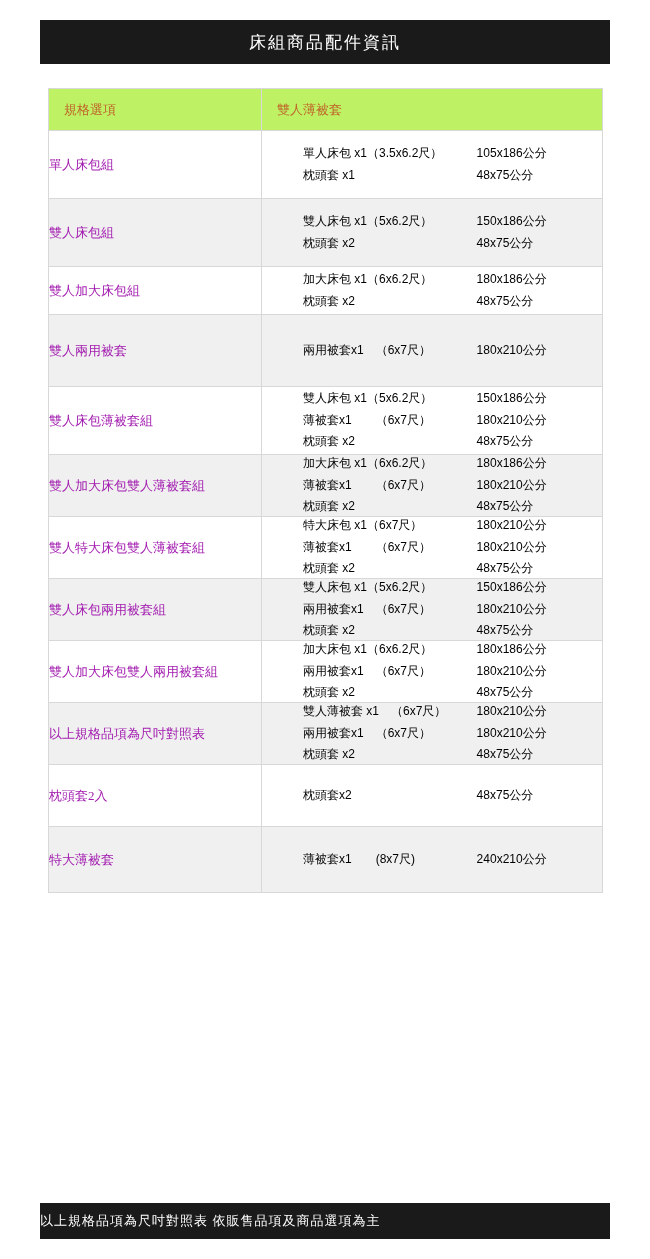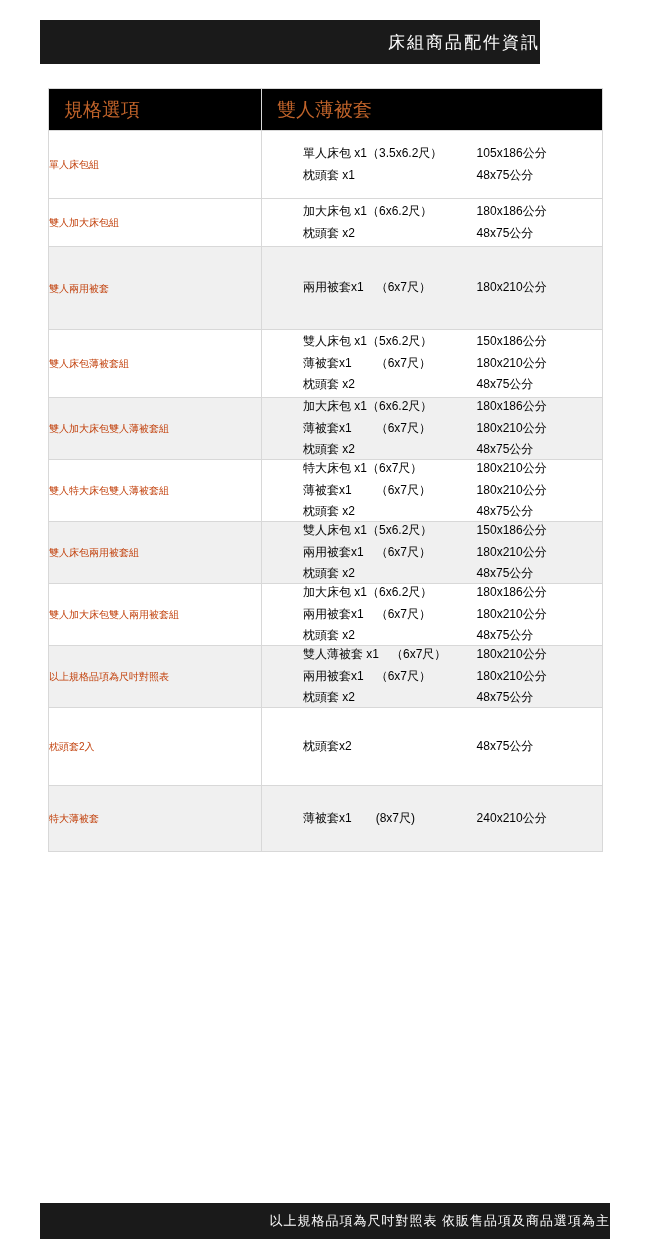--- a/index.html
+++ b/index.html
@@ -18,27 +18,27 @@
   .page {
     width: 650px;
     height: 1259px;
     position: relative;
     background: #ffffff;
   }
   .title-bar {
     position: absolute;
     left: 40px;
     top: 20px;
-    width: 500px;
+    width: 570px;
     height: 44px;
     background: #1a1a1a;
     color: #ffffff;
     display: flex;
     align-items: center;
-    justify-content: flex-end;
+    justify-content: center;
     letter-spacing: 2px;
     font-size: 17px;
   }
   .table-wrap {
     position: absolute;
     left: 48px;
     top: 88px;
     width: 554px;
   }
   table.spec {
@@ -47,35 +47,36 @@
     table-layout: fixed;
   }
   table.spec td, table.spec th {
     border: 1px solid #d8d8d8;
     vertical-align: middle;
     padding: 0;
   }
   .col-a { width: 213px; }
   .col-b { width: 341px; }
   thead th {
-    background: #000000;
+    background: #bef264;
     height: 42px;
     text-align: left;
     font-weight: normal;
     color: #c0632a;
-    font-size: 19px;
+    font-size: 13px;
   }
   thead th .pad { padding-left: 15px; }
   tbody tr.shade td { background: #f0f0f0; }
   tbody tr.plain td { background: #ffffff; }
   td.name {
-    font-size: 10px;
-    color: #c2410c;
+    font-size: 13px;
+    color: #a21caf;
     padding-left: 15px;
     line-height: 1.5;
+    font-family: Liberation Serif, serif;
   }
   td.detail {
     padding: 8px 10px 8px 15px;
   }
   .lines {
     display: flex;
     flex-direction: column;
     gap: 4px;
   }
   .line {
@@ -90,21 +91,21 @@
   .footer-bar {
     position: absolute;
     left: 40px;
     top: 1203px;
     width: 570px;
     height: 36px;
     background: #1a1a1a;
     color: #ffffff;
     display: flex;
     align-items: center;
-    justify-content: flex-end;
+    justify-content: flex-start;
     font-size: 13px;
     letter-spacing: 1px;
   }
 </style>
 </head>
 <body>
 
 <div class="page">
 
   <div class="title-bar">
@@ -136,36 +137,51 @@
                   <span class="item">單人床包 x1（3.5x6.2尺）</span>
                   <span class="dim">105x186公分</span>
                 </div>
                 <div class="line">
                   <span class="item">枕頭套 x1</span>
                   <span class="dim">48x75公分</span>
                 </div>
               </div>
             </td>
           </tr>
+          <tr class="shade" style="height: 68px;">
+            <td class="name">雙人床包組</td>
+            <td class="detail">
+              <div class="lines">
+                <div class="line">
+                  <span class="item">雙人床包 x1（5x6.2尺）</span>
+                  <span class="dim">150x186公分</span>
+                </div>
+                <div class="line">
+                  <span class="item">枕頭套 x2</span>
+                  <span class="dim">48x75公分</span>
+                </div>
+              </div>
+            </td>
+          </tr>
           <tr class="plain" style="height: 48px;">
             <td class="name">雙人加大床包組</td>
             <td class="detail">
               <div class="lines">
                 <div class="line">
                   <span class="item">加大床包 x1（6x6.2尺）</span>
                   <span class="dim">180x186公分</span>
                 </div>
                 <div class="line">
                   <span class="item">枕頭套 x2</span>
                   <span class="dim">48x75公分</span>
                 </div>
               </div>
             </td>
           </tr>
-          <tr class="shade" style="height: 83px;">
+          <tr class="shade" style="height: 72px;">
             <td class="name">雙人兩用被套</td>
             <td class="detail">
               <div class="lines">
                 <div class="line">
                   <span class="item">兩用被套x1　（6x7尺）</span>
                   <span class="dim">180x210公分</span>
                 </div>
               </div>
             </td>
           </tr>
@@ -276,21 +292,21 @@
                   <span class="item">兩用被套x1　（6x7尺）</span>
                   <span class="dim">180x210公分</span>
                 </div>
                 <div class="line">
                   <span class="item">枕頭套 x2</span>
                   <span class="dim">48x75公分</span>
                 </div>
               </div>
             </td>
           </tr>
-          <tr class="plain" style="height: 78px;">
+          <tr class="plain" style="height: 62px;">
             <td class="name">枕頭套2入</td>
             <td class="detail">
               <div class="lines">
                 <div class="line">
                   <span class="item">枕頭套x2</span>
                   <span class="dim">48x75公分</span>
                 </div>
               </div>
             </td>
           </tr>

